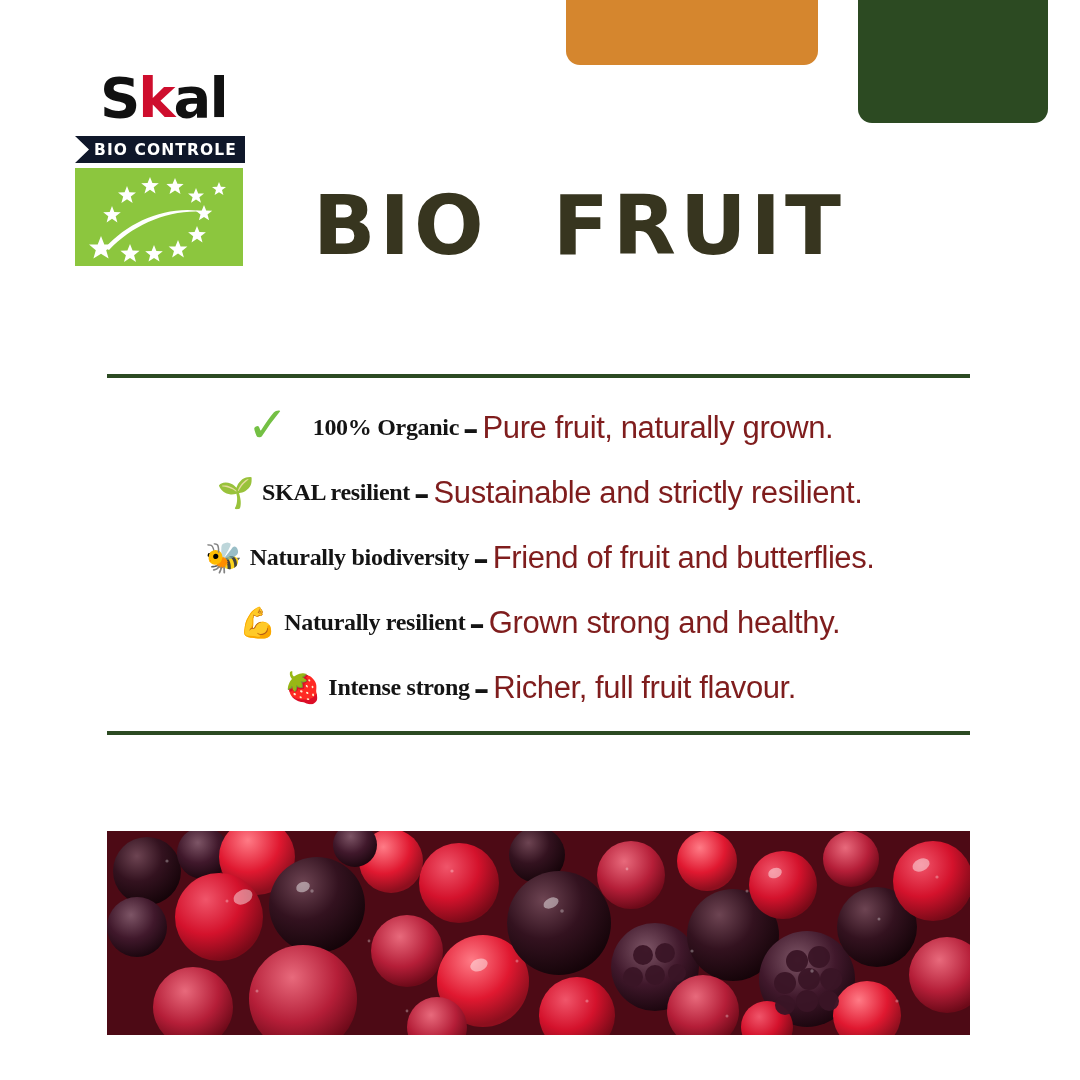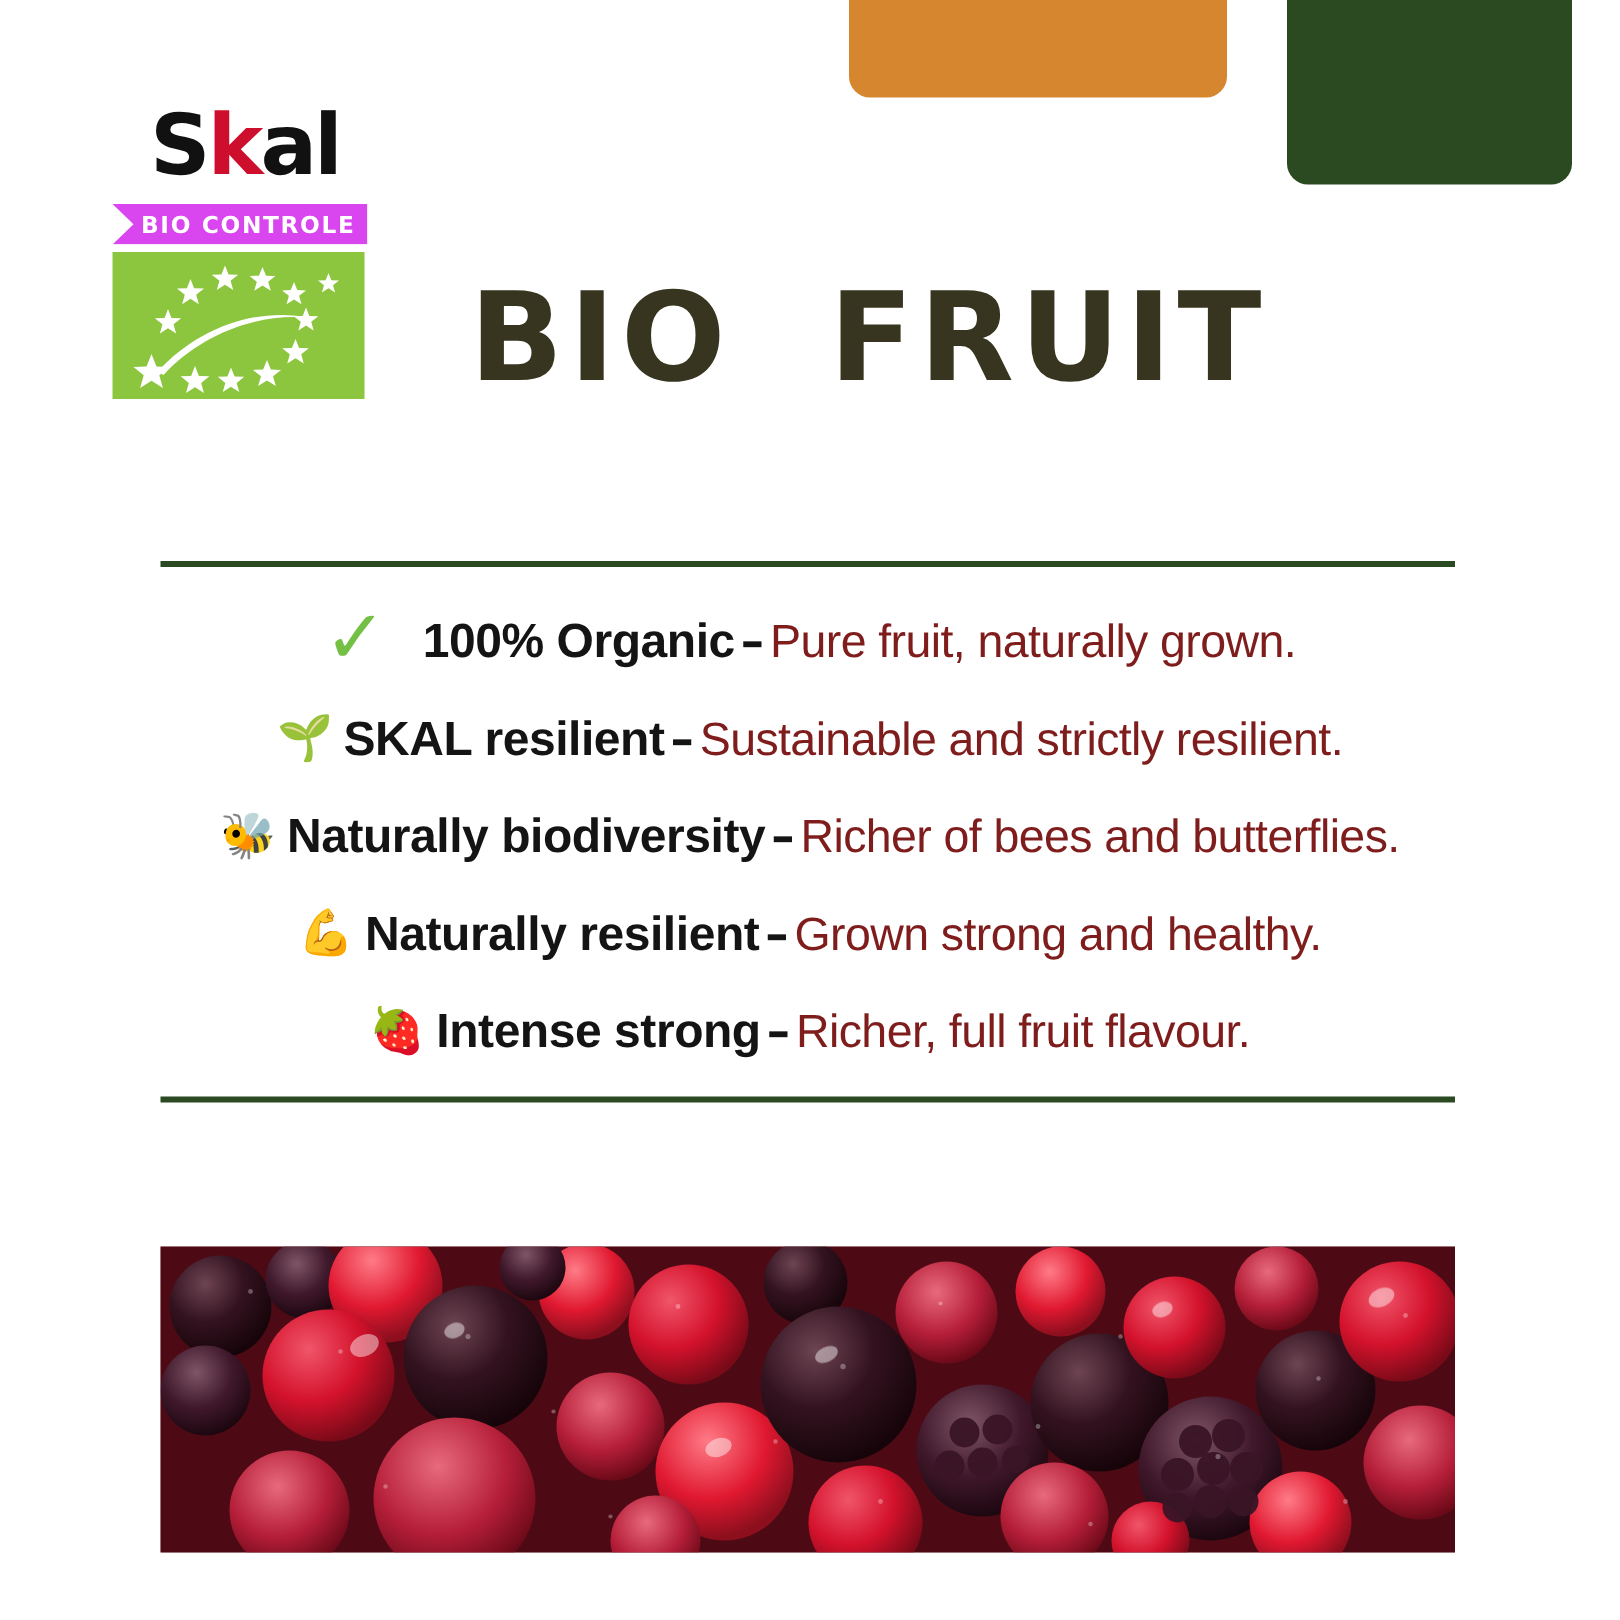--- a/index.html
+++ b/index.html
@@ -31,21 +31,21 @@
     font-size:56px; font-weight:700; letter-spacing:-2px;
     line-height:56px; color:#111111;
     padding-left:25px; height:60px;
     display:flex; align-items:flex-end;
   }
   .skal-word .k{ color:#ce0e2d; }
 
   .bio-controle{
     position:relative; margin-top:10px; margin-left:0;
     width:170px; height:27px;
-    background:#d946ef;
+    background:#0f172a;
     display:flex; align-items:center; justify-content:flex-end;
     padding-right:8px; box-sizing:border-box;
     clip-path:polygon(0 0, 100% 0, 100% 100%, 0 100%, 14px 50%);
   }
   .bio-controle span{
     color:#ffffff; font-size:15.5px; font-weight:700;
     letter-spacing:1.1px; font-family:"DejaVu Sans", sans-serif;
   }
 
   .eu-leaf{
@@ -87,22 +87,22 @@
     font-size:30px; line-height:1;
     margin-right:7px; flex:none;
     font-family:"DejaVu Sans", sans-serif;
   }
   .bullet .ico.check{
     color:#74c044; font-size:50px; font-weight:400;
     margin-right:24px; margin-top:-6px;
     font-family:"DejaVu Sans", sans-serif;
   }
   .bullet .strong{
-    font-family:Liberation Sans, sans-serif;
-    font-weight:700; font-size:32px; color:#141414;
+    font-family:Liberation Serif, serif;
+    font-weight:700; font-size:24px; color:#141414;
     letter-spacing:-0.3px;
   }
   .bullet .dash{
     font-family:"DejaVu Sans", sans-serif;
     font-weight:700; font-size:31px; color:#141414;
     padding:0 4px;
   }
   .bullet .rest{
     font-family:"Liberation Sans", sans-serif;
     font-weight:400; font-size:31px; color:#7f1d1d;
@@ -178,21 +178,21 @@
     <span class="ico">🌱</span>
     <span class="strong">SKAL resilient</span>
     <span class="dash">–</span>
     <span class="rest">Sustainable and strictly resilient.</span>
   </div>
 
   <div class="bullet">
     <span class="ico">🐝</span>
     <span class="strong">Naturally biodiversity</span>
     <span class="dash">–</span>
-    <span class="rest">Richer of bees and butterflies.</span>
+    <span class="rest">Friend of fruit and butterflies.</span>
   </div>
 
   <div class="bullet">
     <span class="ico">💪</span>
     <span class="strong">Naturally resilient</span>
     <span class="dash">–</span>
     <span class="rest">Grown strong and healthy.</span>
   </div>
 
   <div class="bullet">

